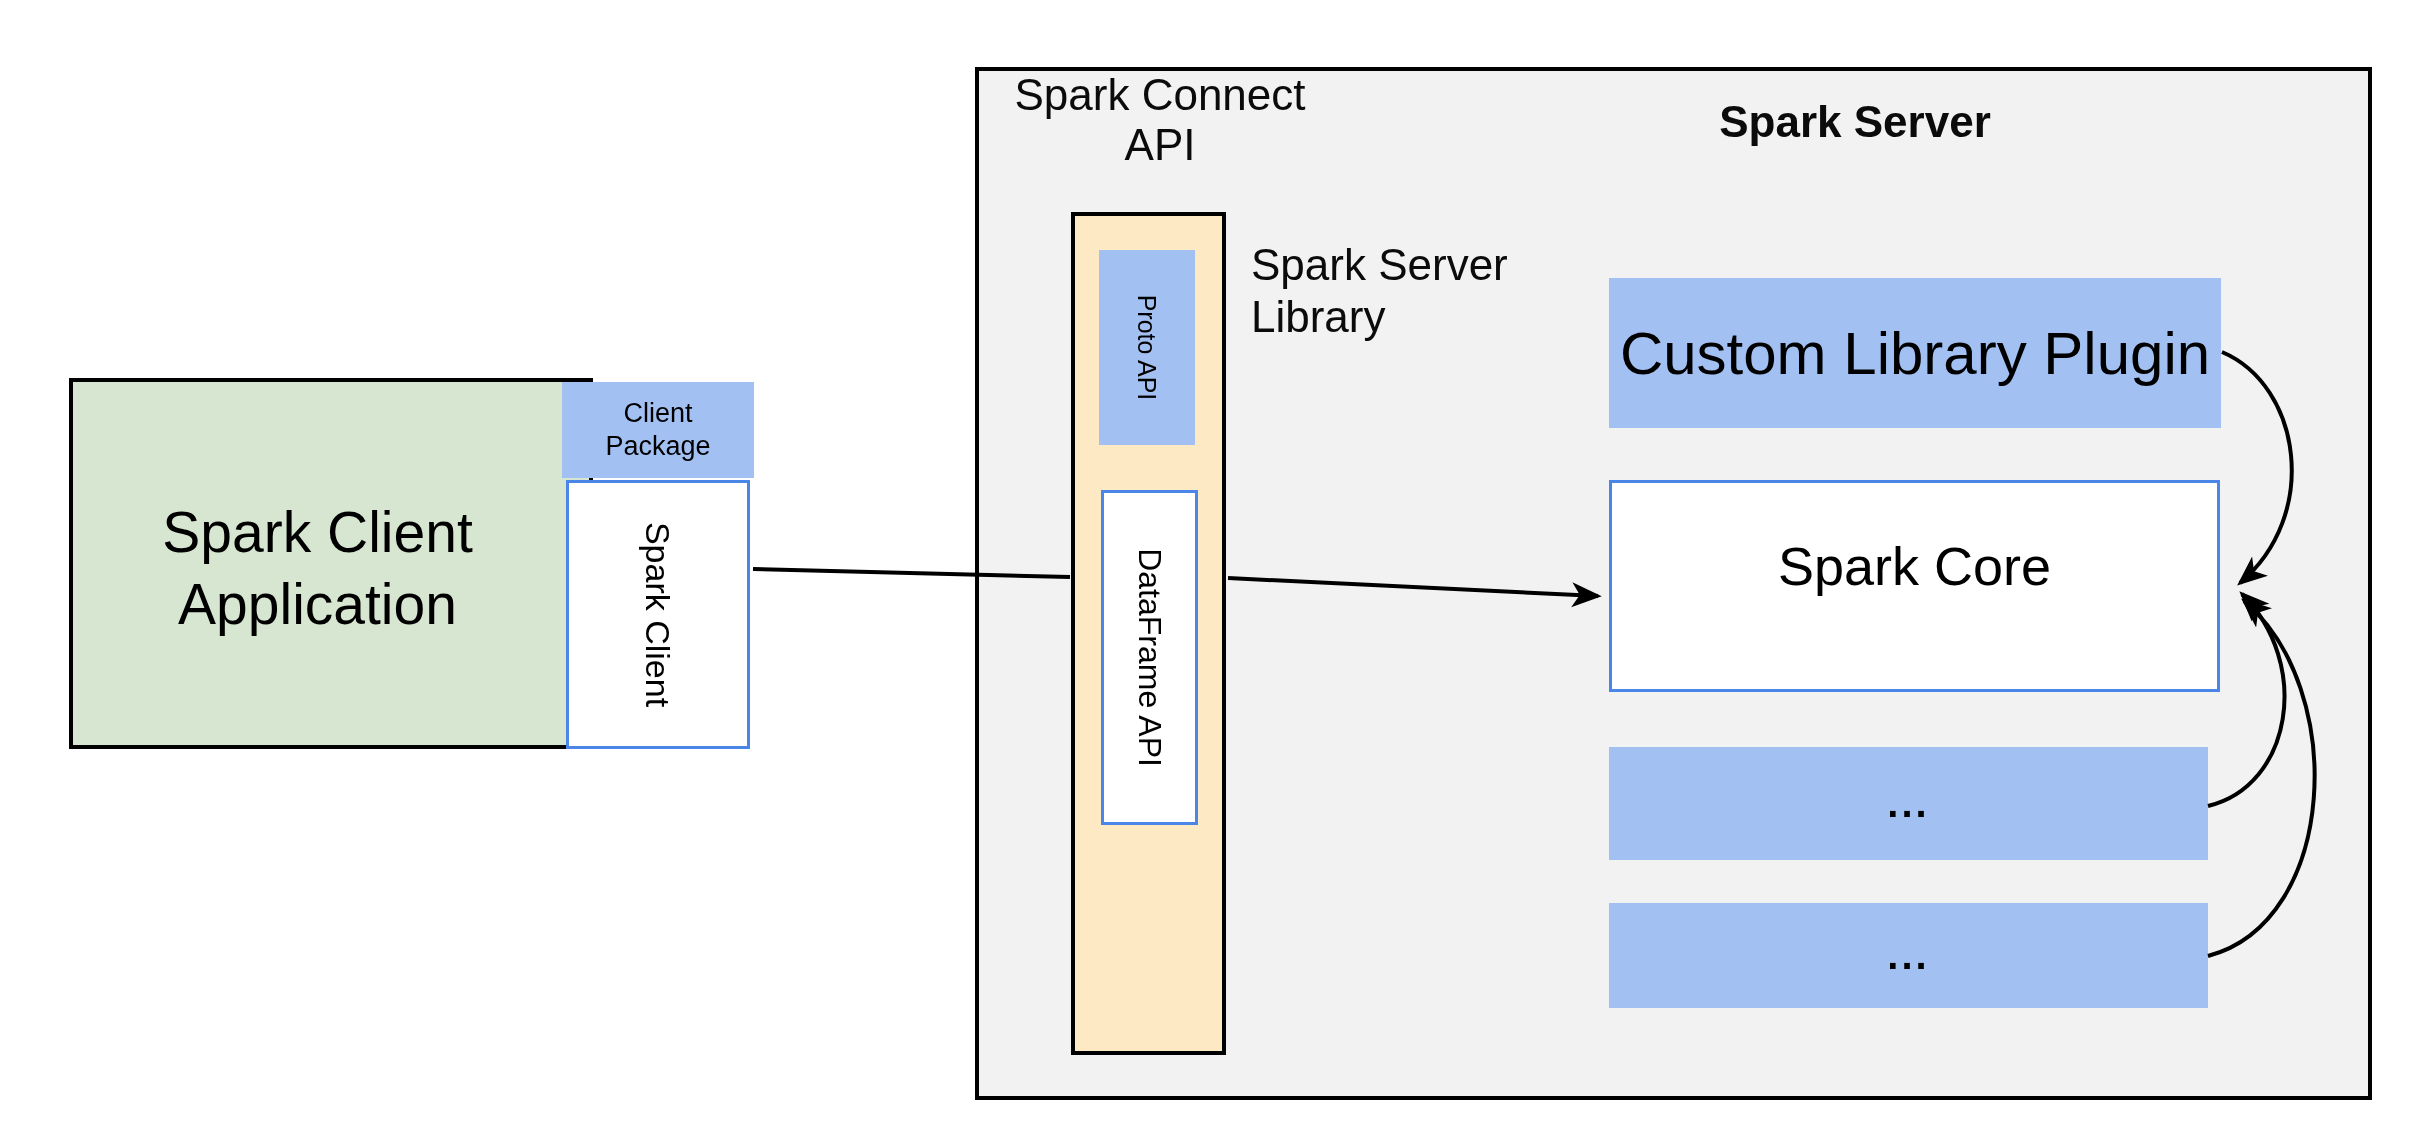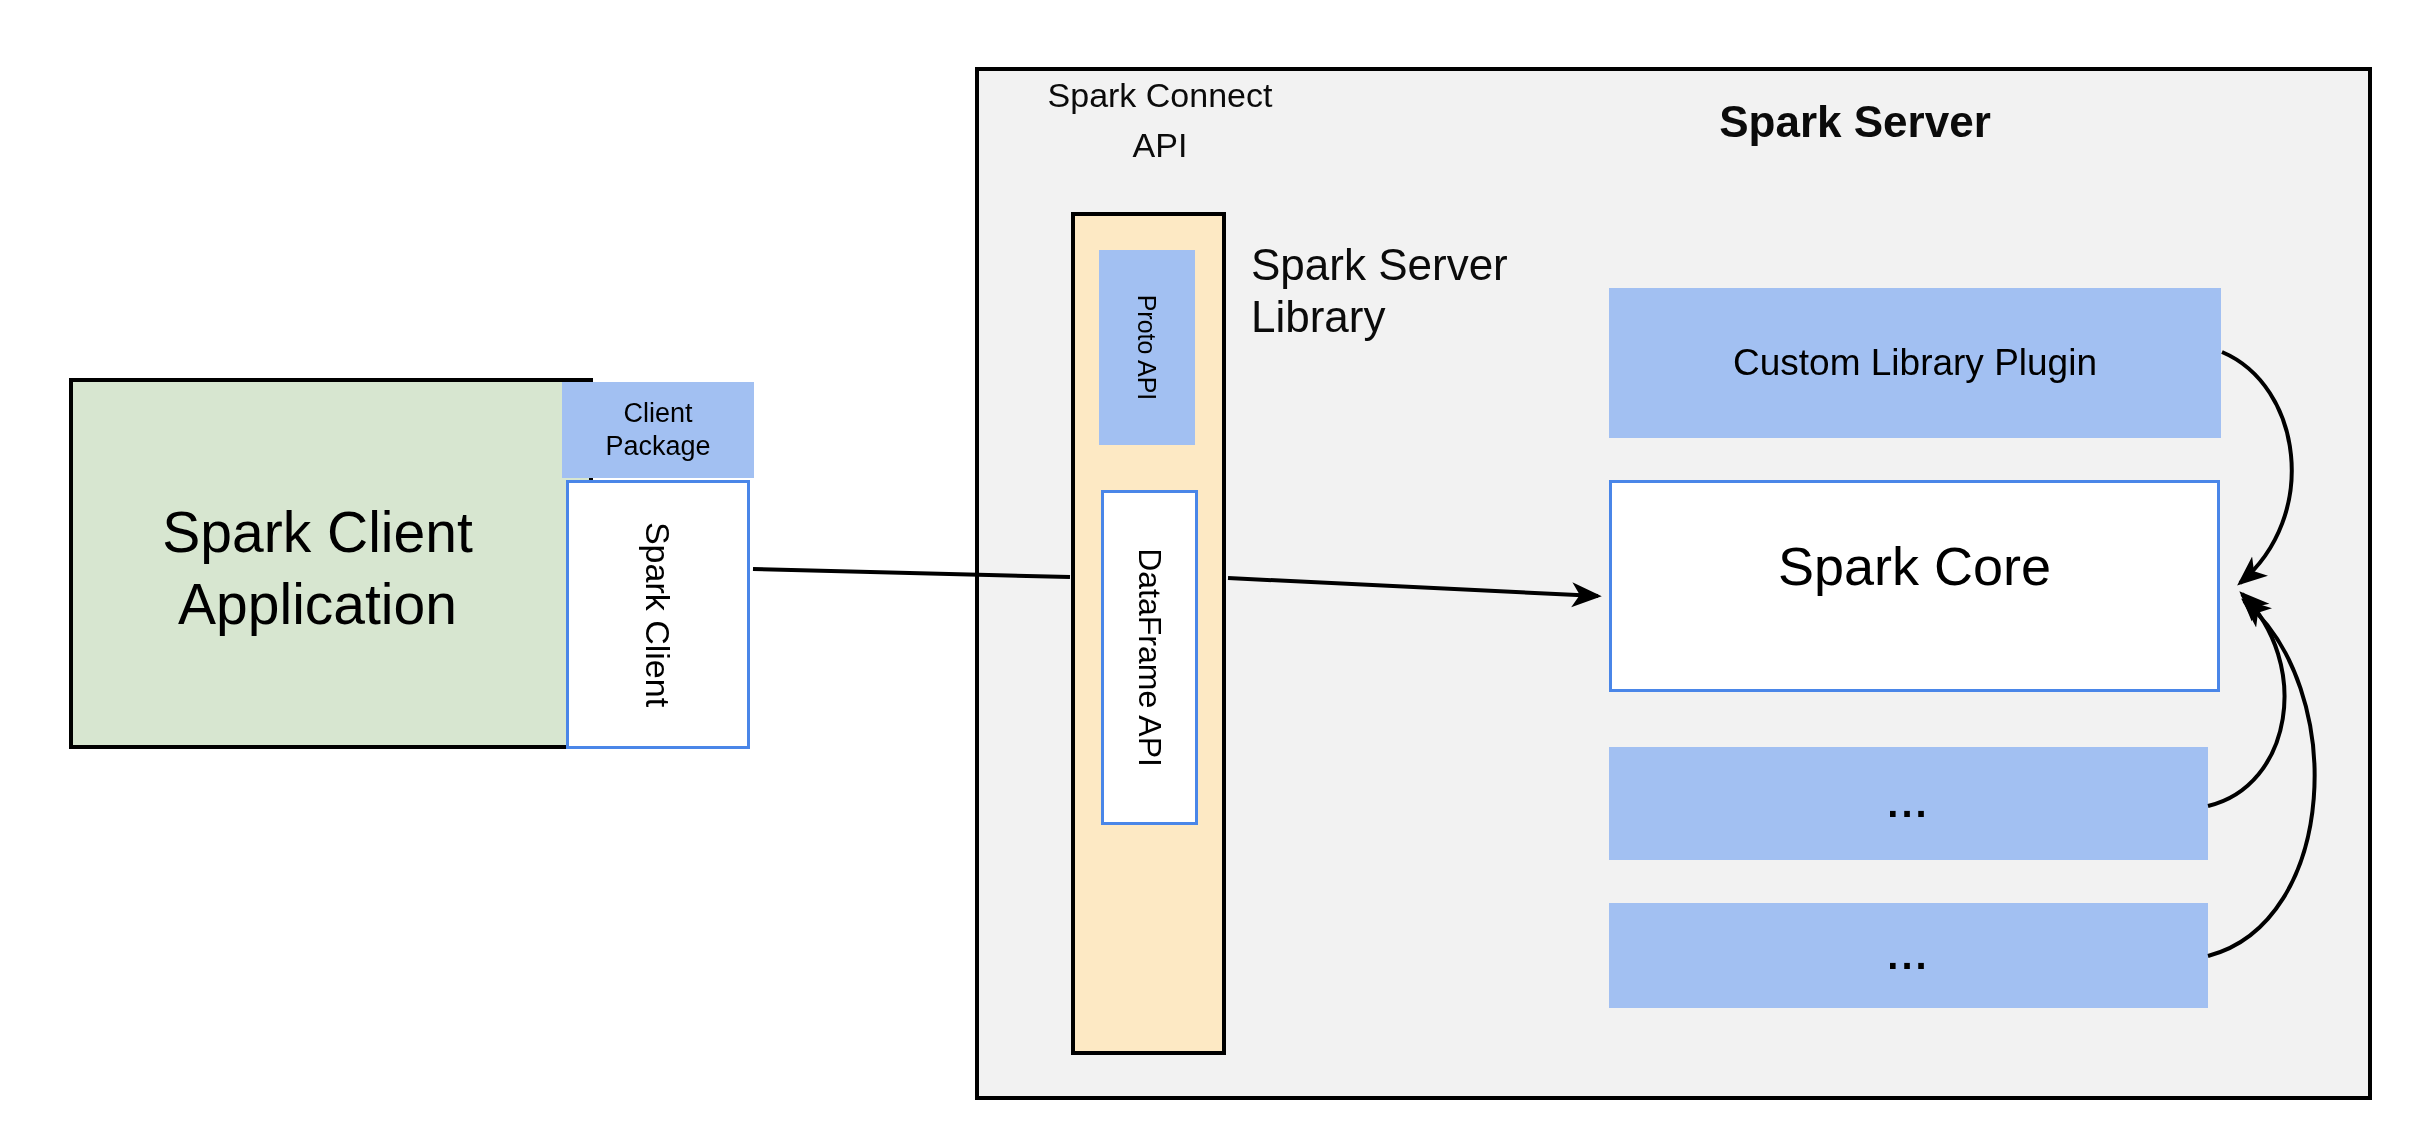--- a/index.html
+++ b/index.html
@@ -20,36 +20,36 @@
   .pkg-box{left:562px;top:382px;width:192px;height:96px;background:var(--blue-fill);
            display:flex;align-items:center;justify-content:center;text-align:center;
            font-size:27px;line-height:33px;color:#000;}
   .sclient-box{left:566px;top:480px;width:184px;height:269px;background:#ffffff;border:3px solid var(--blue-border);
                display:flex;align-items:center;justify-content:center;}
   .vtext{white-space:nowrap;transform:rotate(90deg);color:#000;}
   .sclient-box .vtext{font-size:34px;}
 
   
   .gray-box{left:975px;top:67px;width:1397px;height:1033px;background:var(--gray-fill);border:4px solid var(--line);}
-  .connect-label{left:980px;top:70px;width:360px;text-align:center;font-size:34px;line-height:50px;}
+  .connect-label{left:980px;top:70px;width:360px;text-align:center;font-size:44px;line-height:50px;}
   .server-title{left:1655px;top:97px;width:400px;text-align:center;font-size:44px;line-height:50px;font-weight:bold;}
 
   
   .yellow-box{left:1071px;top:212px;width:155px;height:843px;background:var(--yellow-fill);border:4px solid var(--line);}
   .proto-box{left:1099px;top:250px;width:96px;height:195px;background:var(--blue-fill);
              display:flex;align-items:center;justify-content:center;}
   .proto-box .vtext{font-size:25px;}
   .df-box{left:1101px;top:490px;width:97px;height:335px;background:#ffffff;border:3px solid var(--blue-border);
           display:flex;align-items:center;justify-content:center;}
   .df-box .vtext{font-size:32px;}
   .library-label{left:1251px;top:239px;width:330px;text-align:left;font-size:44px;line-height:52px;}
 
   
-  .plugin-box{left:1609px;top:288px;width:612px;height:150px;background:var(--blue-fill);
-              display:flex;align-items:center;justify-content:center;font-size:37px;color:#000;}
+  .plugin-box{left:1609px;top:278px;width:612px;height:150px;background:var(--blue-fill);
+              display:flex;align-items:center;justify-content:center;font-size:60px;color:#000;}
   .core-box{left:1609px;top:480px;width:611px;height:212px;background:#ffffff;border:3px solid var(--blue-border);
             display:flex;align-items:flex-start;justify-content:center;font-size:54px;color:#000000;padding-top:52px;}
   .dots-box{left:1609px;top:747px;width:599px;height:113px;background:var(--blue-fill);
             display:flex;align-items:center;justify-content:center;font-size:40px;font-weight:700;letter-spacing:3px;color:#000;}
   .dots-box.second{top:903px;height:105px;}
 
   svg.overlay{position:absolute;left:0;top:0;width:2435px;height:1135px;pointer-events:none;}
   svg.overlay path, svg.overlay line{stroke:var(--line);stroke-width:4;fill:none;}
   svg.overlay .arrhead{fill:var(--line);stroke:none;}
 </style>

